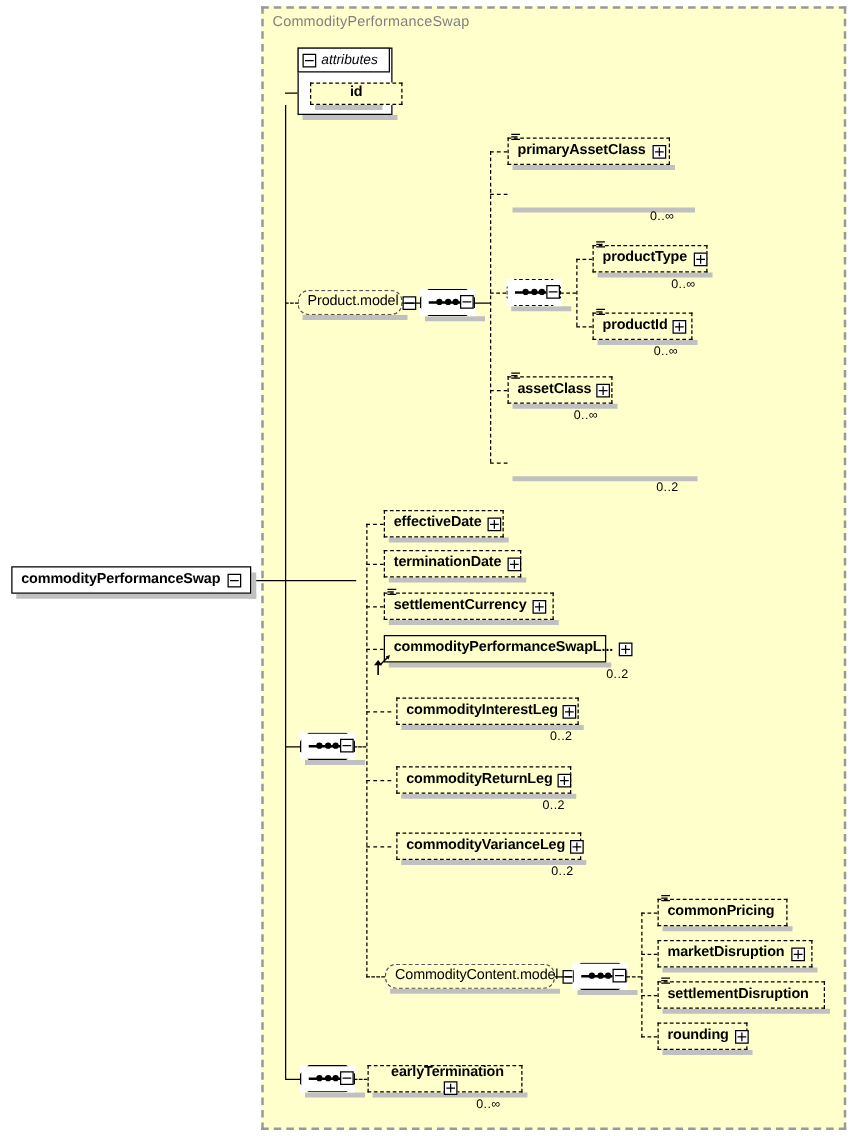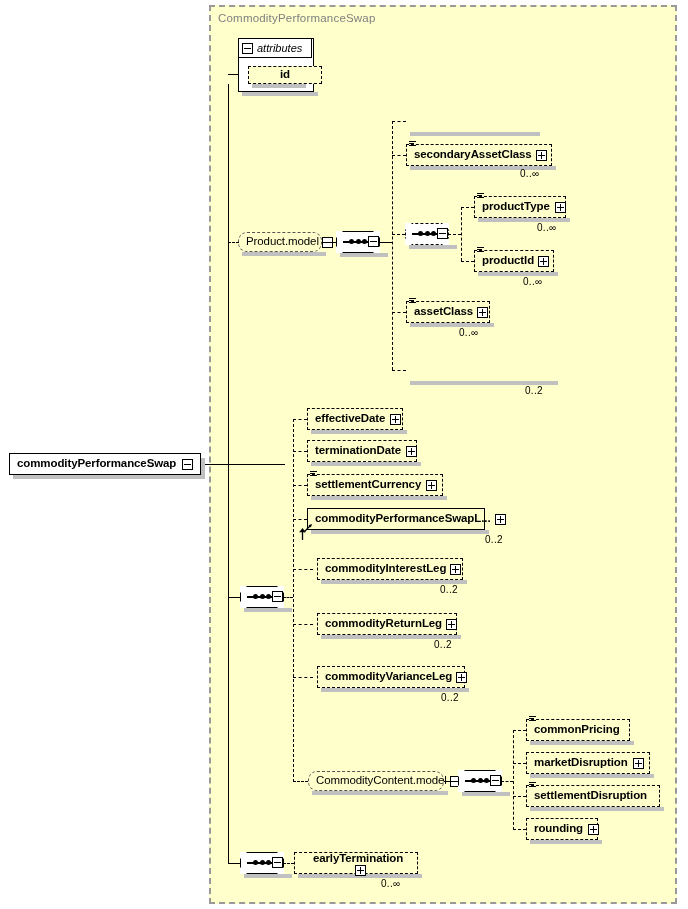--- a/index.html
+++ b/index.html
@@ -204,32 +204,32 @@
     <div class="dot d2"></div>
     <div class="dot d3"></div>
   </div>
   <span class="expander" style="position:absolute;left:368px;top:236px;"></span>
   <div class="ln h" style="left:379px;top:242px;width:13px;"></div>
 
   <div class="dl v" style="left:392px;top:121px;height:249px;"></div>
 
   <div class="dl h" style="left:392px;top:121px;width:14px;"></div>
   <div class="shadow" style="left:410px;top:132px;width:130px;height:4px;"></div>
+  <div class="node el-opt" style="left:406px;top:110px;width:130px;height:22px;padding:0 3px 0 7px;">
+    <span class="typemark">
+        <i></i>
+        <i></i>
+        <i></i>
+      </span>
+    <span class="lbl">primaryAssetClass</span>
+    <span class="expander plus" style="margin-left:5px;"></span>
+  </div>
 
   <div class="dl h" style="left:392px;top:155px;width:14px;"></div>
   <div class="shadow" style="left:410px;top:166px;width:146px;height:4px;"></div>
-  <div class="node el-opt" style="left:406px;top:144px;width:146px;height:22px;padding:0 3px 0 7px;">
-    <span class="typemark">
-        <i></i>
-        <i></i>
-        <i></i>
-      </span>
-    <span class="lbl">secondaryAssetClass</span>
-    <span class="expander plus" style="margin-left:4px;"></span>
-  </div>
   <div class="card" style="left:520px;top:168px;">0..∞</div>
 
   <div class="dl h" style="left:392px;top:234px;width:13px;"></div>
   <div class="shadow" style="left:409px;top:245px;width:48px;height:4px;"></div>
   <div class="compositor dashed" style="left:405px;top:223px;">
     <div class="oct"></div>
     <div class="bar"></div>
     <div class="dot d1"></div>
     <div class="dot d2"></div>
     <div class="dot d3"></div>

